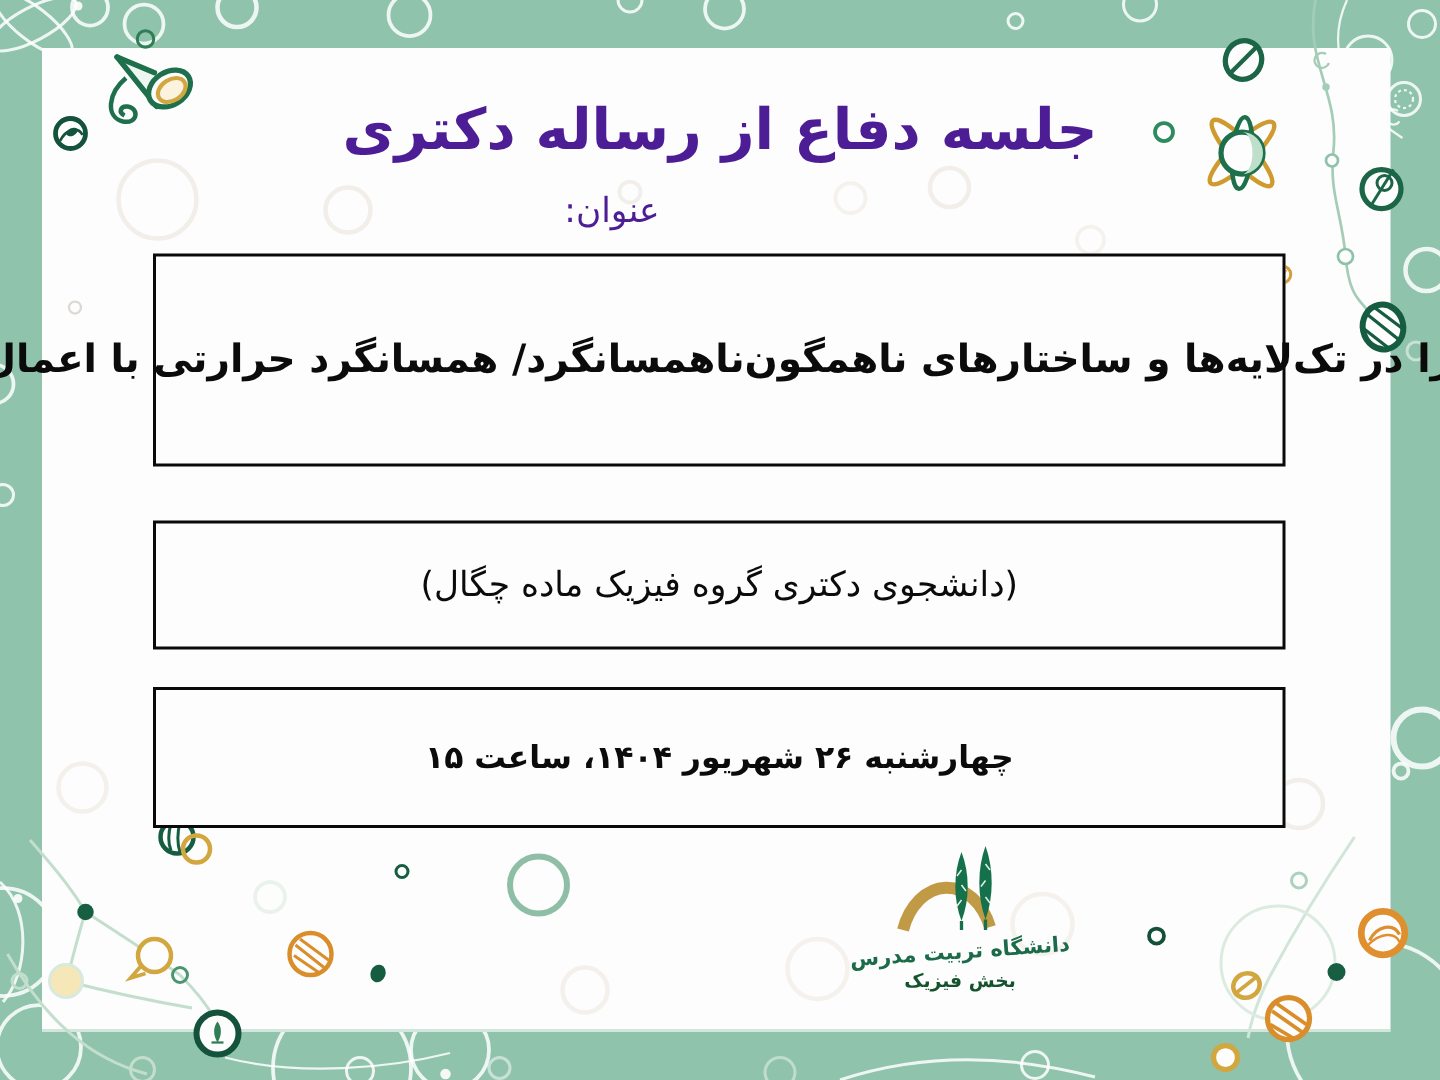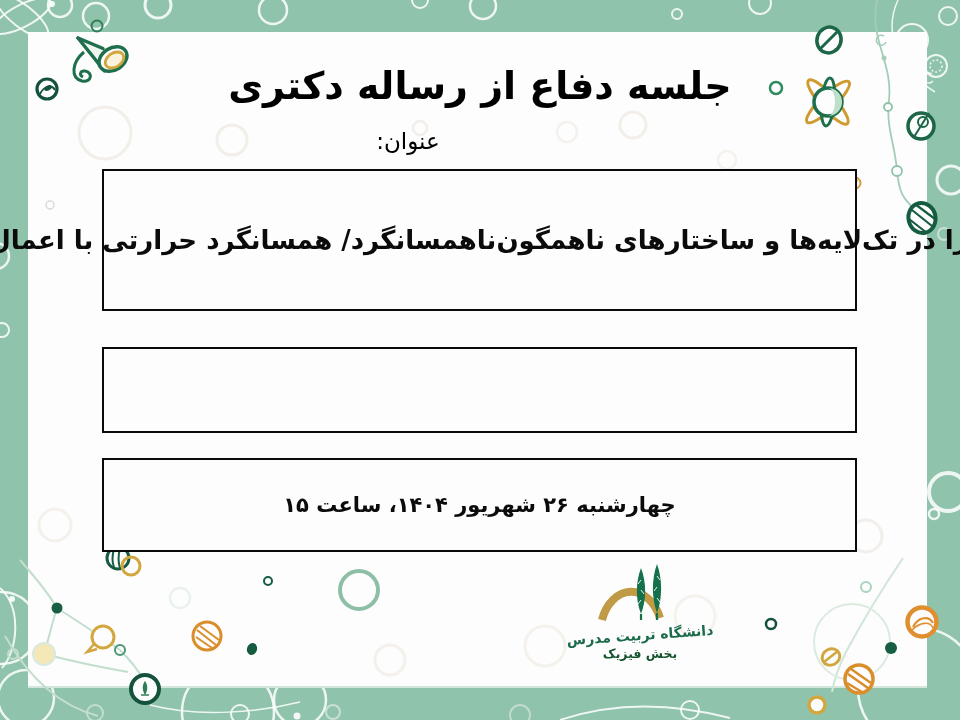--- a/index.html
+++ b/index.html
@@ -3,21 +3,21 @@
 <meta charset="utf-8">
 <style>
   html,body{margin:0;padding:0;background:#777;}
   .stage{
     position:relative;width:960px;height:720px;overflow:hidden;
     background:#8fc3ac;
     font-family:"DejaVu Sans",sans-serif;
     -webkit-font-smoothing:antialiased;
   }
   svg.bg{position:absolute;left:0;top:0;width:960px;height:720px;pointer-events:none;}
-  .txt{position:absolute;color:#000000;direction:rtl;text-align:center;}
+  .txt{position:absolute;color:#4c1d95;direction:rtl;text-align:center;}
   .heading{left:0;top:64px;width:960px;font-size:38px;font-weight:bold;letter-spacing:0px;}
   .subheading{left:0;top:128px;width:816px;font-size:23px;}
   .box{
     position:absolute;left:102px;width:755px;box-sizing:border-box;
     border:2px solid #0a0a0a;background:#fdfdfd;
     display:flex;flex-direction:row;justify-content:center;align-items:center;
     direction:rtl;text-align:center;color:#0b0b0b;
   }
   .box1{top:169px;height:142px;font-size:26px;font-weight:bold;line-height:46px;white-space:nowrap;}
   .box2{top:347px;height:86px;font-size:23px;white-space:nowrap;flex-direction:row;gap:6px;}
@@ -221,20 +221,21 @@
 
   <div class="txt heading">جلسه دفاع از رساله دکتری</div>
   <div class="txt subheading">عنوان:</div>
 
   <div class="box box1">
     <div>بررسی انتقال‌حرارت گذرا در تک‌لایه‌ها و ساختارهای ناهمگون</div>
     <div>ناهمسانگرد/ همسانگرد حرارتی با اعمال معادله فونونی بولتزمن</div>
   </div>
 
   <div class="box box2">
+    <span class="affil">(دانشجوی دکتری گروه فیزیک ماده چگال)</span>
   </div>
 
   <div class="box box3">
     <div>چهارشنبه ۲۶ شهریور ۱۴۰۴، ساعت ۱۵</div>
   </div>
 
   <div class="logo">
     <svg width="150" height="62" viewBox="0 0 150 62" aria-hidden="true">
       <path d="M 37,60 A 31,42 0 0 1 95,58" fill="none" stroke="#c09a45" stroke-width="8"></path>
       <g>

